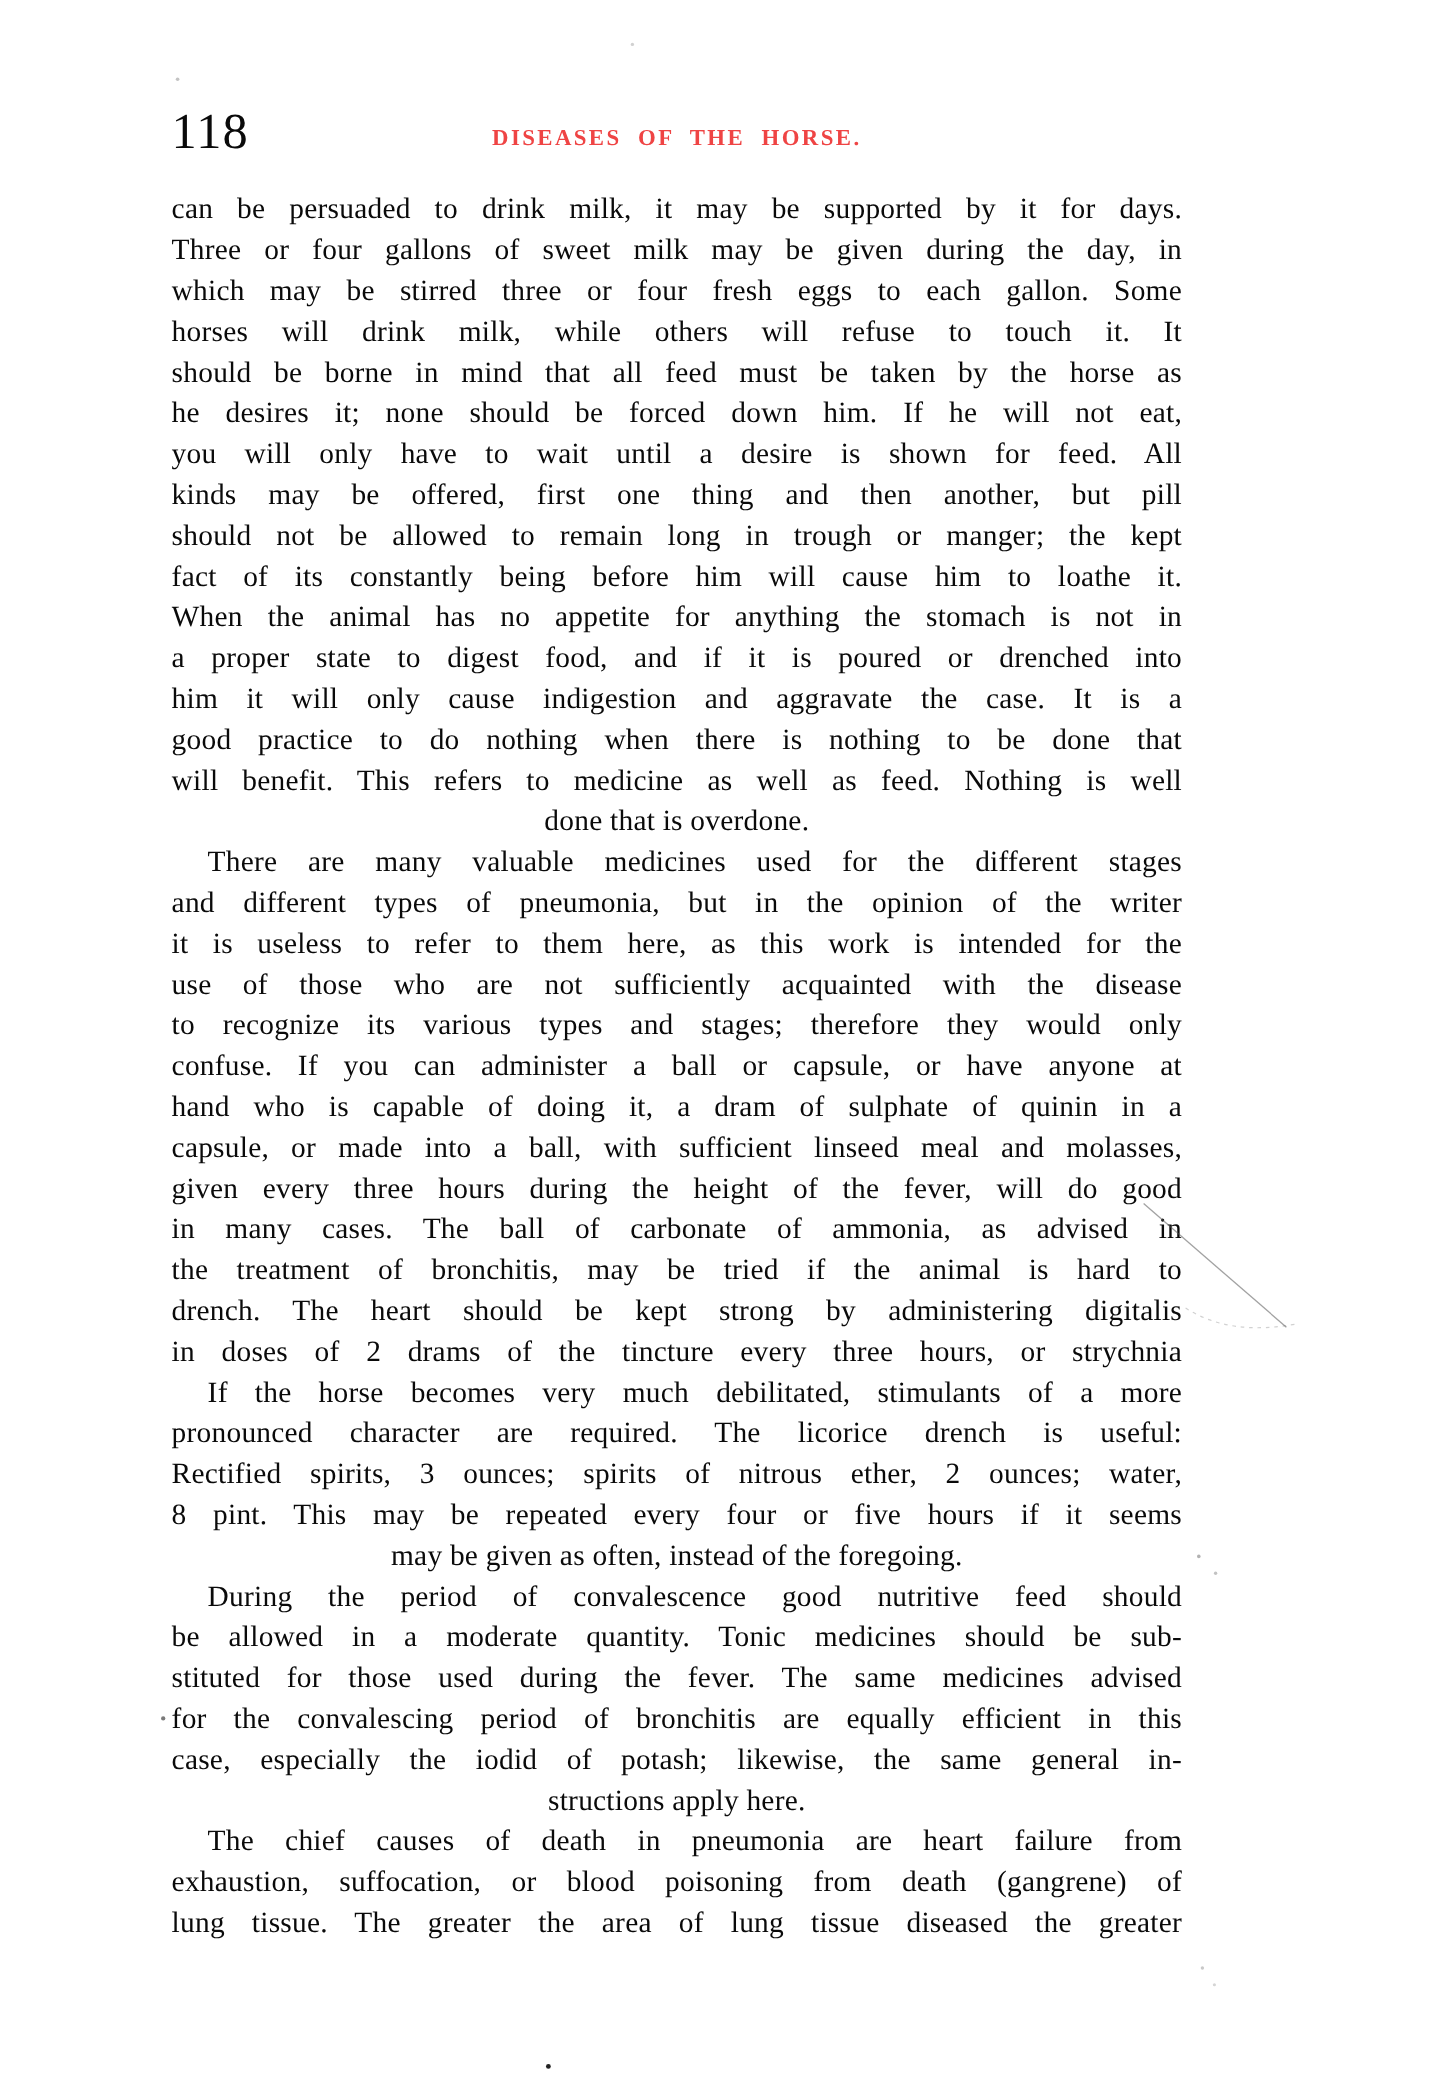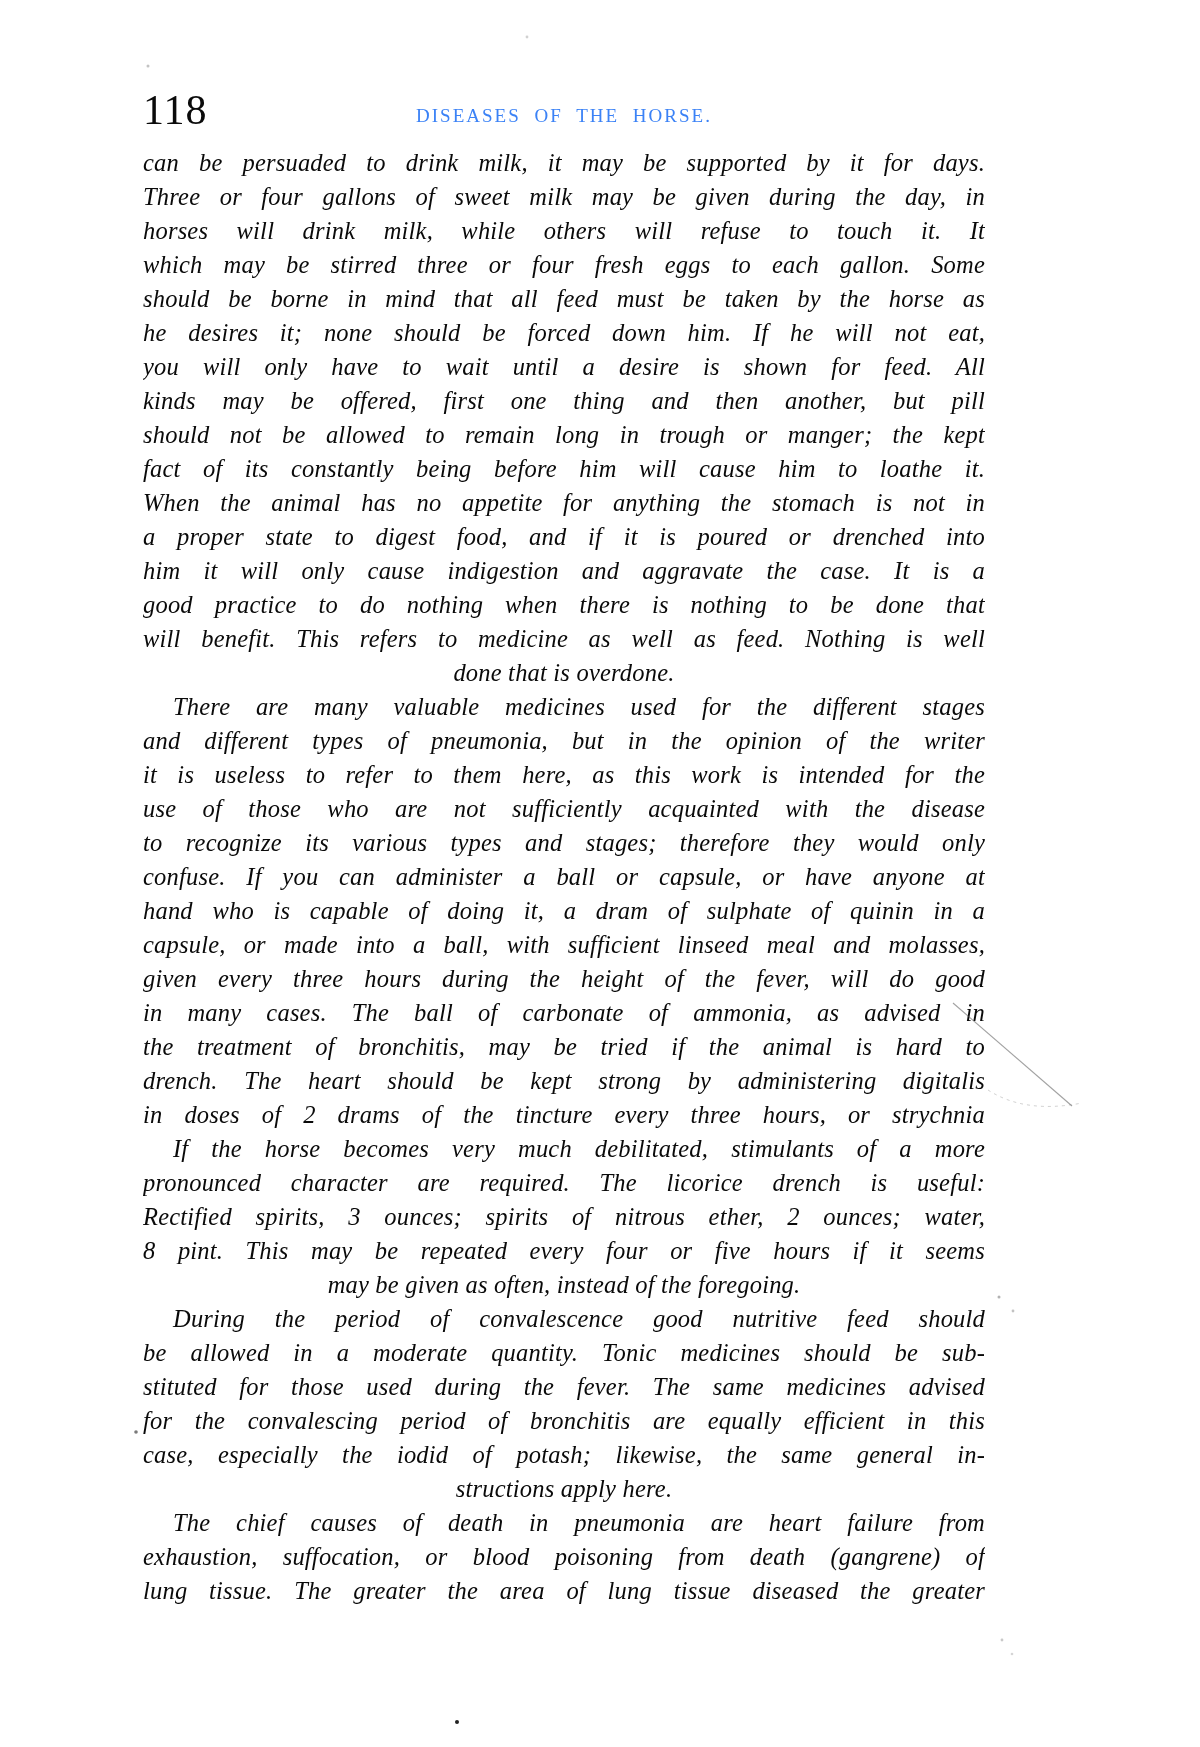--- a/index.html
+++ b/index.html
@@ -15,25 +15,25 @@
     position:absolute;left:0;top:0;width:1200px;height:1747px;background:#ffffff;
   }
   .page-number{
     position:absolute;left:143px;top:88px;
     font-size:42px;line-height:44px;color:#0a0a0a;
     letter-spacing:1px;
   }
   .running-head{
     position:absolute;left:143px;top:104px;width:842px;
     text-align:center;
-    font-size:19px;line-height:24px;font-weight:400;
-    letter-spacing:2px;word-spacing:7px;color:#3b82f6;
+    font-size:19px;line-height:24px;font-weight:700;
+    letter-spacing:2px;word-spacing:7px;color:#ef4444;
   }
   .text-column{
-    position:absolute;left:143px;top:146px;width:842px;font-style:italic;
+    position:absolute;left:143px;top:158px;width:842px;
   }
   .tl{
     height:34px;line-height:34px;
     font-size:24.5px;
     letter-spacing:0.2px;
     overflow:hidden;
     color:#0a0a0a;
   }
   .tl.just{ text-align:justify; }
   .tl.just::after{ content:""; display:inline-block; width:100%; height:0; }
@@ -49,22 +49,22 @@
 
 <div class="page">
 
   <div class="page-number">118</div>
 
   <div class="running-head">DISEASES OF THE HORSE.</div>
 
   <div class="text-column">
       <div class="tl just">can be persuaded to drink milk, it may be supported by it for days.</div>
       <div class="tl just">Three or four gallons of sweet milk may be given during the day, in</div>
+      <div class="tl just">which may be stirred three or four fresh eggs to each gallon. Some</div>
       <div class="tl just">horses will drink milk, while others will refuse to touch it. It</div>
-      <div class="tl just">which may be stirred three or four fresh eggs to each gallon. Some</div>
       <div class="tl just">should be borne in mind that all feed must be taken by the horse as</div>
       <div class="tl just">he desires it; none should be forced down him. If he will not eat,</div>
       <div class="tl just">you will only have to wait until a desire is shown for feed. All</div>
       <div class="tl just">kinds may be offered, first one thing and then another, but pill</div>
       <div class="tl just">should not be allowed to remain long in trough or manger; the kept</div>
       <div class="tl just">fact of its constantly being before him will cause him to loathe it.</div>
       <div class="tl just">When the animal has no appetite for anything the stomach is not in</div>
       <div class="tl just">a proper state to digest food, and if it is poured or drenched into</div>
       <div class="tl just">him it will only cause indigestion and aggravate the case. It is a</div>
       <div class="tl just">good practice to do nothing when there is nothing to be done that</div>

